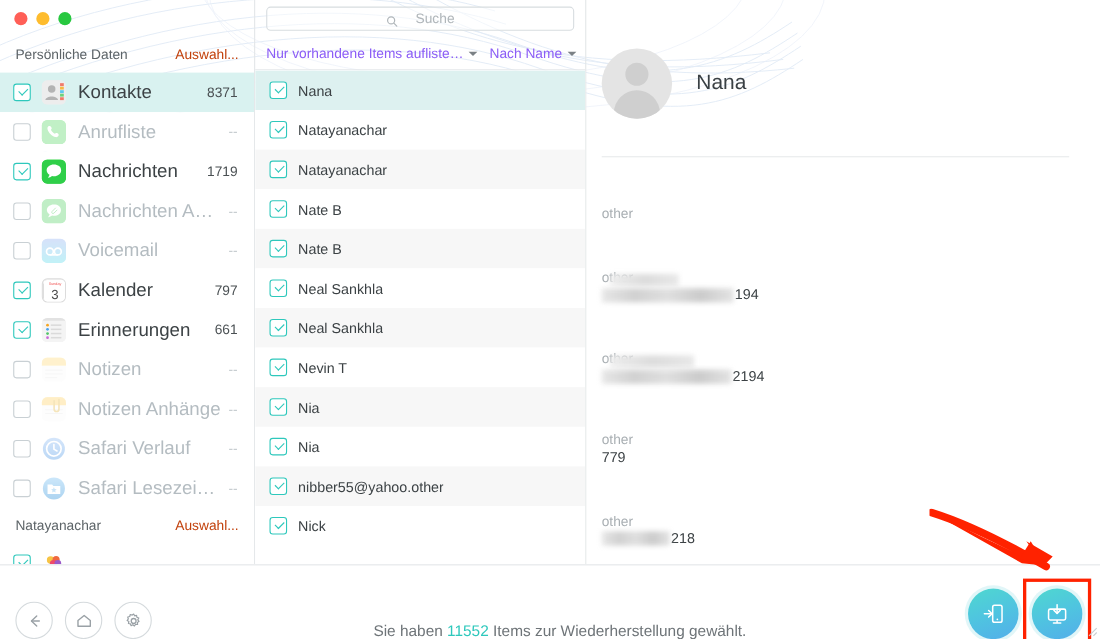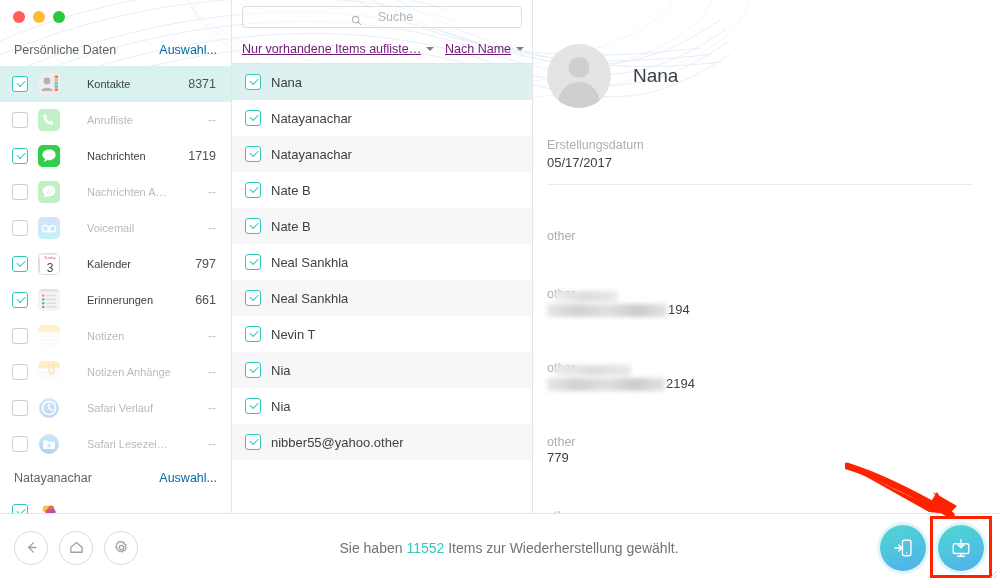--- a/index.html
+++ b/index.html
@@ -55,21 +55,21 @@
 
   .group-header {
     height: 32px;
     display: flex; align-items: center;
     padding: 0 14px 0 14px;
     font-size: 12.5px;
     color: #5d6468;
     justify-content: space-between;
     background: transparent;
   }
-  .group-header .gh-right { color: #0369a1; }
+  .group-header .gh-right { color: #c2410c; }
 
   .side-row {
     height: 36px;
     display: flex; align-items: center;
     padding-left: 12px;
     position: relative;
     background: #ffffff;
   }
   .side-row.selected { background: #d9f2f0; }
   .side-row.disabled .side-label { color: #b4bcc1; }
@@ -97,25 +97,24 @@
     width: 22px; height: 22px; min-width: 22px;
     border-radius: 5px;
     margin-right: 11px;
     position: relative;
     overflow: hidden;
     display: block;
   }
   .app-icon.dim { opacity: 0.42; }
 
   .side-label {
-    font-size: 11px; color: #3c4245;
+    font-size: 17px; color: #3c4245;
     flex: 1;
     white-space: nowrap; overflow: hidden; text-overflow: ellipsis;
     padding-right: 6px;
-    margin-left: 16px;
   }
   .side-count {
     font-size: 12.5px; color: #4a5053;
     padding-right: 15px;
     white-space: nowrap;
     text-align: right;
   }
 
   
   .ic-contacts { background: #ededed; }
@@ -157,25 +156,24 @@
   .search-ph { font-size: 12.5px; color: #b0b6ba; }
 
   .filterbar {
     height: 30px;
     display: flex; align-items: center;
     padding: 0 8px 0 10px;
     gap: 6px;
     border-bottom: 1px solid #e3e6e8;
   }
   .filt {
-    font-size: 12.5px; color: #701a75;
+    font-size: 12.5px; color: #8b5cf6;
     display: flex; align-items: center; gap: 5px;
     white-space: nowrap;
     max-width: 200px;
-    text-decoration: underline;
   }
   .filt .flabel { overflow: hidden; text-overflow: ellipsis; white-space: nowrap; }
   .caret {
     width: 0; height: 0;
     border-left: 4px solid transparent;
     border-right: 4px solid transparent;
     border-top: 4.5px solid #7b8185;
     display: block;
   }
   .filt.sort { margin-left: auto; }
@@ -263,21 +261,21 @@
     background: linear-gradient(90deg,#ededed,#dcdcdc,#e8e8e8);
     filter: blur(2.4px);
   }
 
   
   .bottombar {
     position: absolute; left: 0; top: 513px;
     width: 1000px; height: 68px;
     background: #ffffff;
     border-top: 1px solid #e3e6e8;
-    display: flex; align-items: center;
+    display: flex; align-items: flex-end;
     z-index: 3;
   }
   .navbtns { display: flex; align-items: center; gap: 11px; padding-left: 14px; }
   .navbtn {
     width: 34px; height: 34px; border-radius: 50%;
     border: 1px solid #d5dadd;
     background: #ffffff;
     display: flex; align-items: center; justify-content: center;
   }
   .status {
@@ -625,39 +623,39 @@
           <span class="cname">Nia</span>
         </div>
         <div class="crow">
           <span class="cbox checked"></span>
           <span class="cname">Nia</span>
         </div>
         <div class="crow alt">
           <span class="cbox checked"></span>
           <span class="cname">nibber55@yahoo.other</span>
         </div>
+        <div class="crow">
+          <span class="cbox checked"></span>
+          <span class="cname">Nick</span>
+        </div>
       </div>
     </div>
 
     <div class="detail">
 
       <div class="det-head">
         <span class="avatar">
           <span class="head"></span>
           <span class="body"></span>
         </span>
         <span class="det-name">Nana</span>
       </div>
 
       <div class="det-fields">
 
-        <div>
-          <div class="fld-label">Erstellungsdatum</div>
-          <div class="fld-value">05/17/2017</div>
-        </div>
 
         <div class="det-divider" style="margin-left:0;margin-right:28px;"></div>
 
         <div class="fld-row">
           <div class="fld-label">other</div>
         </div>
 
         <div class="fld-row">
           <div class="fld-label">other</div>
           <div class="fld-value">

